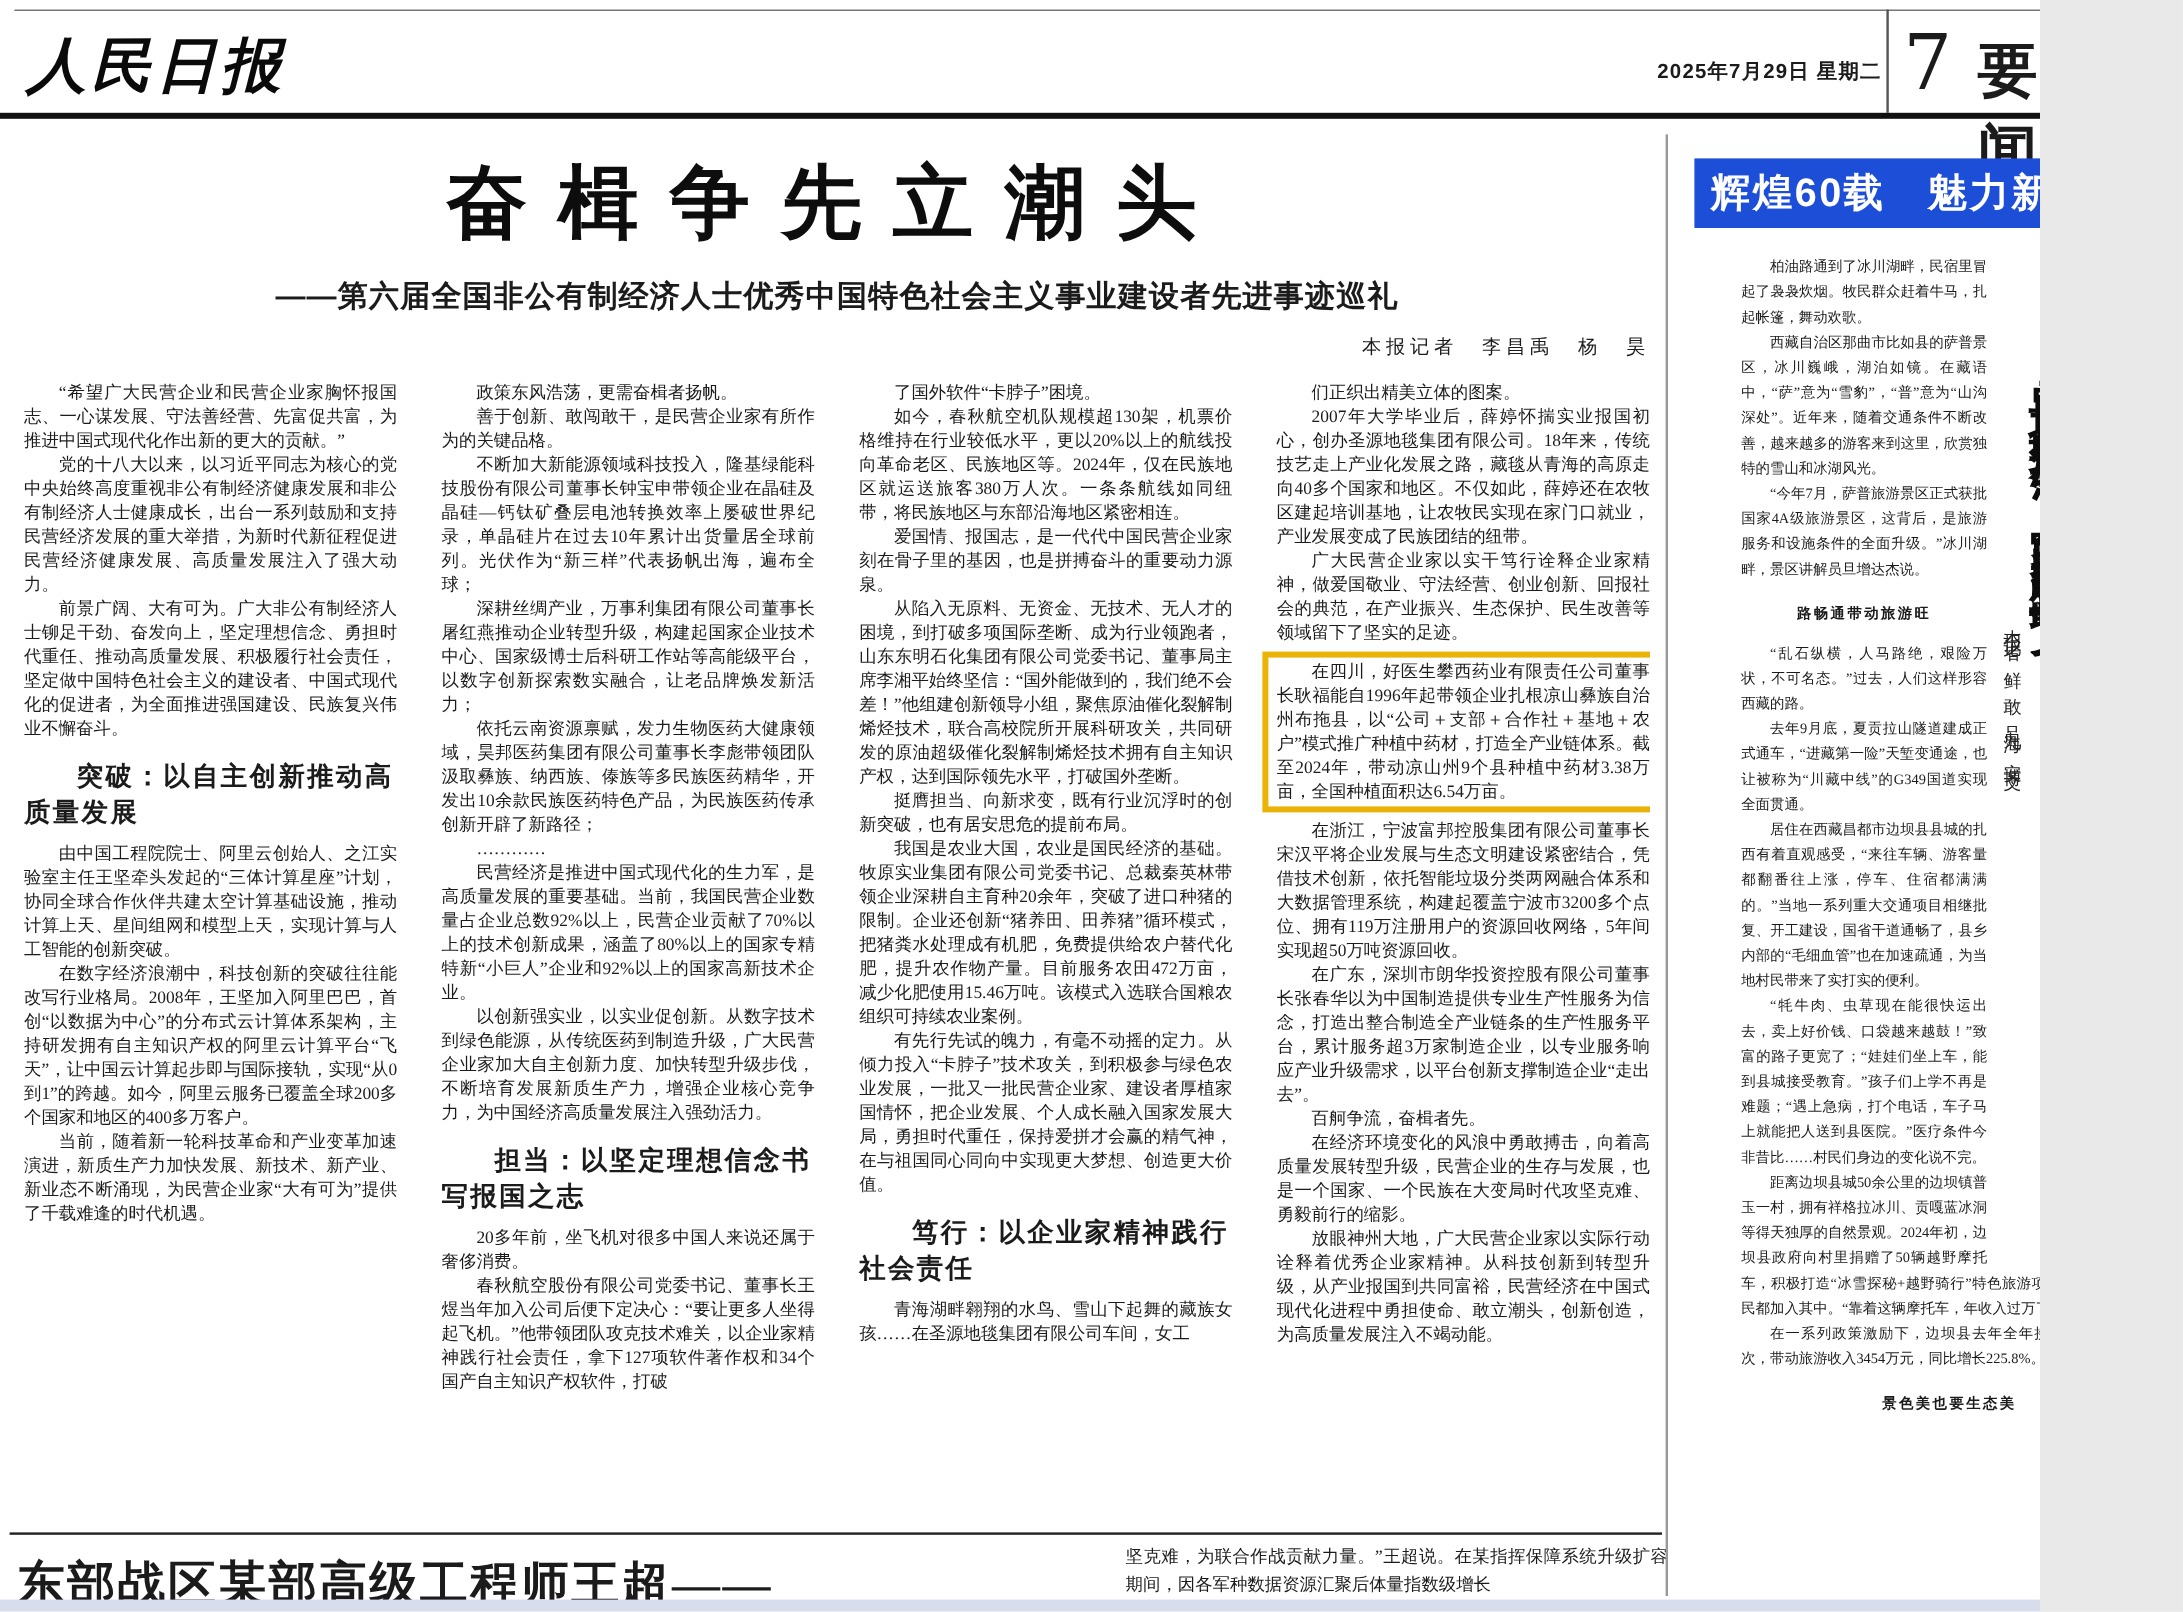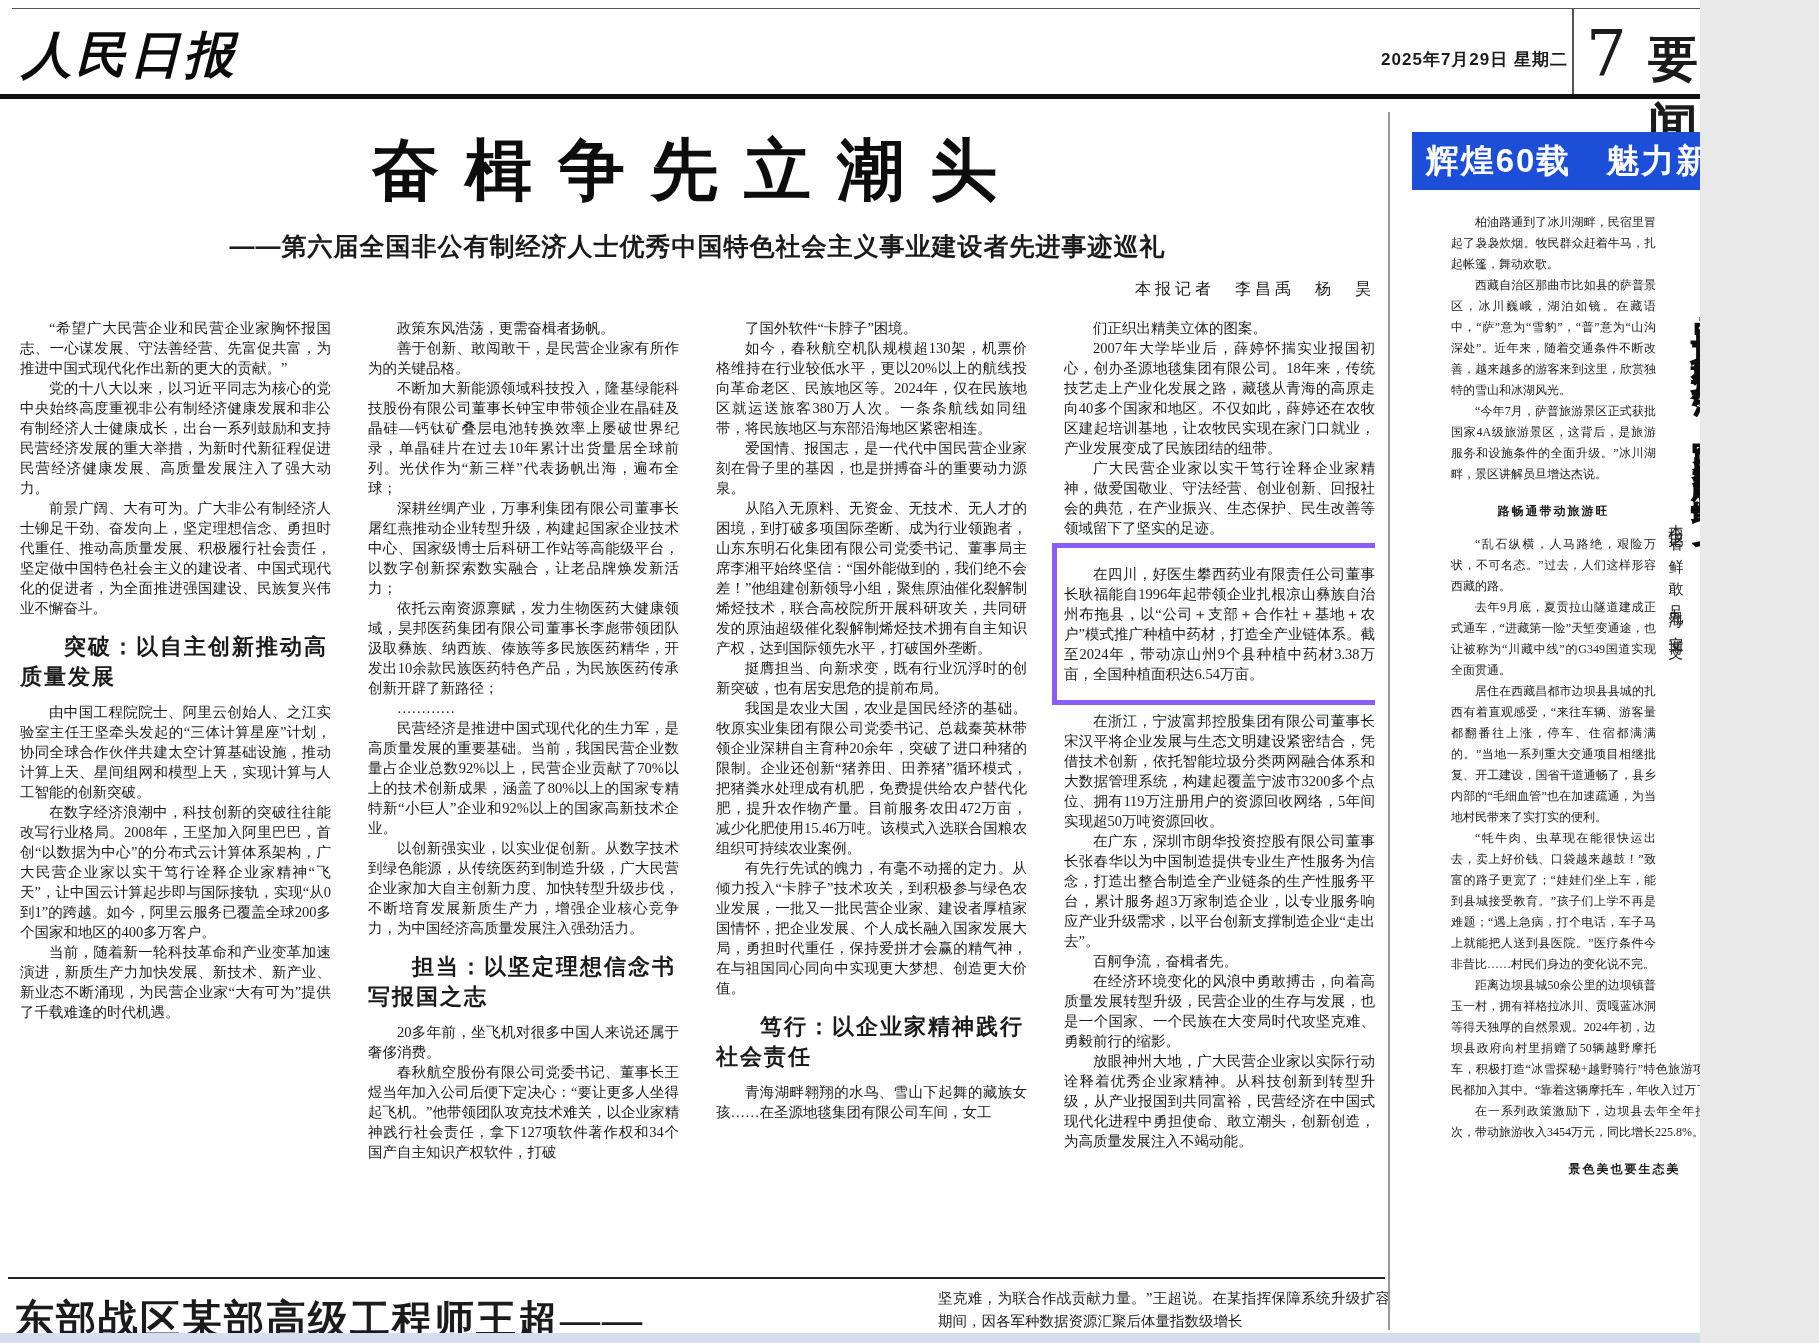--- a/index.html
+++ b/index.html
@@ -30,21 +30,21 @@
   .m-byline{position:absolute;left:20px;top:279px;width:1355px;text-align:right;
             font-size:16px;letter-spacing:4px;}
   .cols{position:absolute;left:20px;top:318px;width:1355px;height:958px;overflow:hidden;
         display:flex;gap:37px;}
   .col{flex:1;min-width:0;}
   .blk{font-size:14.5px;line-height:20px;text-align:justify;text-indent:2em;margin:0;}
   .b-h{font-family:"Liberation Sans",sans-serif;font-weight:bold;font-size:22px;line-height:30px;
        letter-spacing:2px;text-indent:2em;margin:14px 0 10px 0;text-align:left;}
   .b-hc{font-family:"Liberation Sans",sans-serif;font-weight:bold;font-size:24px;line-height:32px;
         letter-spacing:2px;text-indent:0;text-align:center;margin:16px 0 12px 0;}
-  .b-box{border:5px solid #8b5cf6;padding:16px 7px;margin:5px -12px 6px -12px;}
+  .b-box{border:5px solid #eab308;padding:2px 7px;margin:5px -12px 6px -12px;}
   
   .bottom-rule{position:absolute;left:8px;top:1277px;width:1377px;height:2px;background:#222;}
   .bottom-headline{position:absolute;left:14px;top:1292px;font-size:40px;font-weight:bold;
                    letter-spacing:2px;font-family:"Liberation Serif",serif;white-space:nowrap;}
   .bottom-snippet{position:absolute;left:938px;top:1287px;width:452px;height:48px;overflow:hidden;
                   font-size:14.5px;line-height:23px;text-align:justify;}
   .bottom-band{position:absolute;left:0;top:1333px;width:1819px;height:10px;background:#d8ddee;}
   
   .sep-line{position:absolute;left:1388px;top:112px;width:2px;height:1218px;background:#999;}
   .banner{position:absolute;left:1412px;top:132px;width:383px;height:58px;line-height:58px;
@@ -78,21 +78,21 @@
   <div class="m-byline">本报记者　李昌禹　杨　昊</div>
 
   <div class="cols">
     <div class="col">
 
     <div class="blk">“希望广大民营企业和民营企业家胸怀报国志、一心谋发展、守法善经营、先富促共富，为推进中国式现代化作出新的更大的贡献。”</div>
         <div class="blk">党的十八大以来，以习近平同志为核心的党中央始终高度重视非公有制经济健康发展和非公有制经济人士健康成长，出台一系列鼓励和支持民营经济发展的重大举措，为新时代新征程促进民营经济健康发展、高质量发展注入了强大动力。</div>
         <div class="blk">前景广阔、大有可为。广大非公有制经济人士铆足干劲、奋发向上，坚定理想信念、勇担时代重任、推动高质量发展、积极履行社会责任，坚定做中国特色社会主义的建设者、中国式现代化的促进者，为全面推进强国建设、民族复兴伟业不懈奋斗。</div>
         <div class="blk b-h">突破：以自主创新推动高质量发展</div>
         <div class="blk">由中国工程院院士、阿里云创始人、之江实验室主任王坚牵头发起的“三体计算星座”计划，协同全球合作伙伴共建太空计算基础设施，推动计算上天、星间组网和模型上天，实现计算与人工智能的创新突破。</div>
-        <div class="blk">在数字经济浪潮中，科技创新的突破往往能改写行业格局。2008年，王坚加入阿里巴巴，首创“以数据为中心”的分布式云计算体系架构，广大民营企业家以实干笃行诠释企业家精神“飞天”，让中国云计算起步即与国际接轨，实现“从0到1”的跨越。如今，阿里云服务已覆盖全球200多个国家和地区的400多万客户。</div>
+        <div class="blk">在数字经济浪潮中，科技创新的突破往往能改写行业格局。2008年，王坚加入阿里巴巴，首创“以数据为中心”的分布式云计算体系架构，主持研发拥有自主知识产权的阿里云计算平台“飞天”，让中国云计算起步即与国际接轨，实现“从0到1”的跨越。如今，阿里云服务已覆盖全球200多个国家和地区的400多万客户。</div>
         <div class="blk">当前，随着新一轮科技革命和产业变革加速演进，新质生产力加快发展、新技术、新产业、新业态不断涌现，为民营企业家“大有可为”提供了千载难逢的时代机遇。</div>
       </div>
     <div class="col">
 
     <div class="blk">政策东风浩荡，更需奋楫者扬帆。</div>
         <div class="blk">善于创新、敢闯敢干，是民营企业家有所作为的关键品格。</div>
         <div class="blk">不断加大新能源领域科技投入，隆基绿能科技股份有限公司董事长钟宝申带领企业在晶硅及晶硅—钙钛矿叠层电池转换效率上屡破世界纪录，单晶硅片在过去10年累计出货量居全球前列。光伏作为“新三样”代表扬帆出海，遍布全球；</div>
         <div class="blk">深耕丝绸产业，万事利集团有限公司董事长屠红燕推动企业转型升级，构建起国家企业技术中心、国家级博士后科研工作站等高能级平台，以数字创新探索数实融合，让老品牌焕发新活力；</div>
         <div class="blk">依托云南资源禀赋，发力生物医药大健康领域，昊邦医药集团有限公司董事长李彪带领团队汲取彝族、纳西族、傣族等多民族医药精华，开发出10余款民族医药特色产品，为民族医药传承创新开辟了新路径；</div>
         <div class="blk">…………</div>

